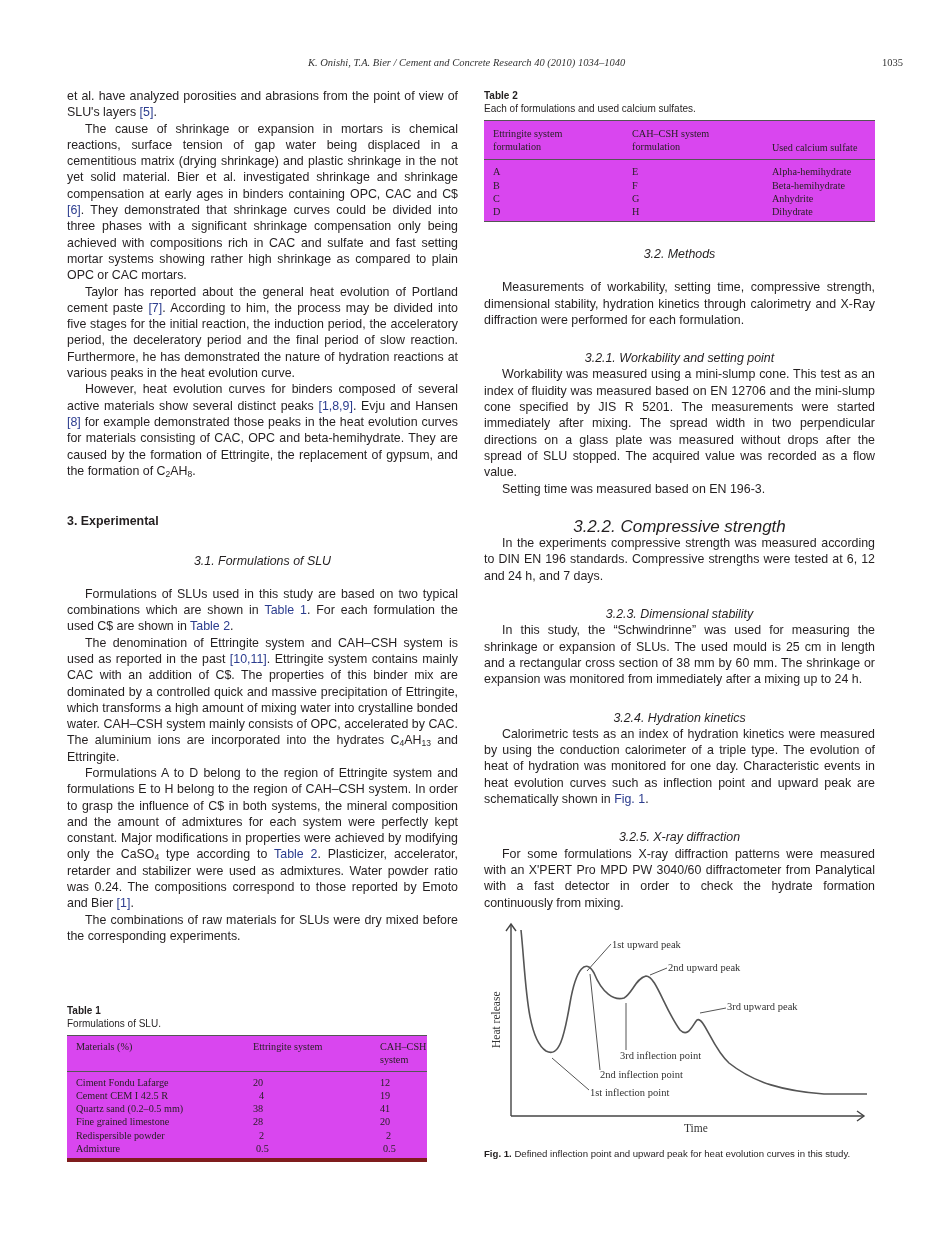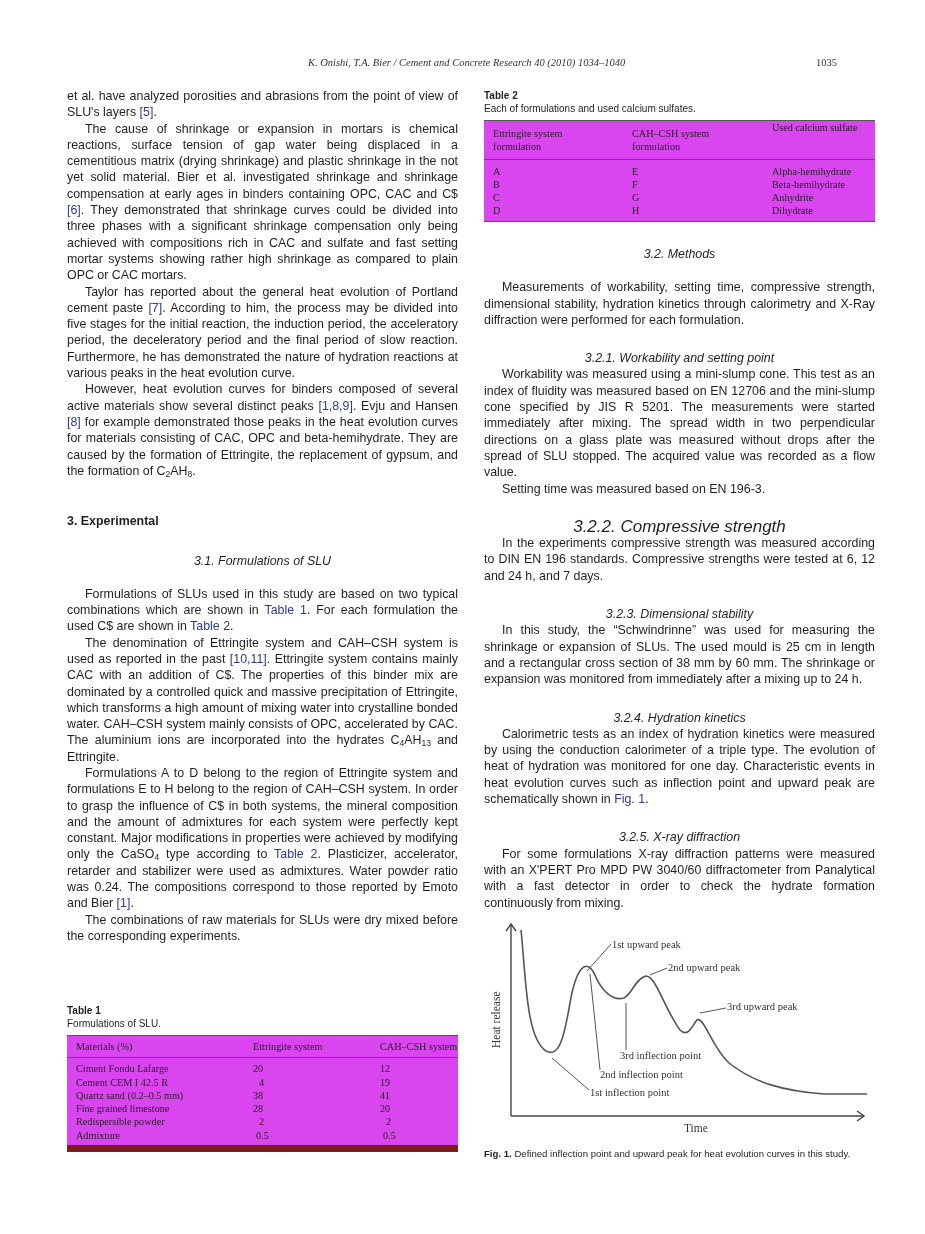--- a/index.html
+++ b/index.html
@@ -6,21 +6,21 @@
   body {
     width: 925px; height: 1234px; position: relative; overflow: hidden;
     font-family: "DejaVu Serif", "Liberation Serif", serif;
     color: #231f20;
   }
   .header {
     position: absolute; top: 57px; left: 0; width: 925px; height: 14px;
     font-family: "Liberation Serif", serif; font-style: italic; font-size: 10.5px; color: #333;
   }
   .header .running { position: absolute; left: 308px; top: 0; }
-  .header .pageno { position: absolute; left: 816px; top: 0; font-style: normal; text-align: right; }
+  .header .pageno { position: absolute; left: 882px; top: 0; font-style: normal; text-align: right; }
 
   .col { position: absolute; font-family: "Liberation Sans", sans-serif; font-size: 12.4px; line-height: 16.3px; color: #231f20; }
   .col-left { left: 67px; top: 88px; width: 391px; }
 
   p { margin: 0; text-align: justify; }
   p.ind { text-indent: 18px; }
   .ref { color: #2b3c8e; }
   sub { font-size: 8.5px; line-height: 0; vertical-align: -2px; }
 
   .sec-title { font-weight: bold; font-size: 12.4px; margin: 0; }
@@ -64,21 +64,21 @@
 
   <p class="ind"><span>Formulations of SLUs used in this study are based on two typical combinations which are shown in </span><span class="ref">Table 1</span><span>. For each formulation the used C$ are shown in </span><span class="ref">Table 2</span><span>.</span></p>
   <p class="ind"><span>The denomination of Ettringite system and CAH–CSH system is used as reported in the past </span><span class="ref">[10,11]</span><span>. Ettringite system contains mainly CAC with an addition of C$. The properties of this binder mix are dominated by a controlled quick and massive precipitation of Ettringite, which transforms a high amount of mixing water into crystalline bonded water. CAH–CSH system mainly consists of OPC, accelerated by CAC. The aluminium ions are incorporated into the hydrates C</span><sub>4</sub><span>AH</span><sub>13</sub><span> and Ettringite.</span></p>
   <p class="ind"><span>Formulations A to D belong to the region of Ettringite system and formulations E to H belong to the region of CAH–CSH system. In order to grasp the influence of C$ in both systems, the mineral composition and the amount of admixtures for each system were perfectly kept constant. Major modifications in properties were achieved by modifying only the CaSO</span><sub>4</sub><span> type according to </span><span class="ref">Table 2</span><span>. Plasticizer, accelerator, retarder and stabilizer were used as admixtures. Water powder ratio was 0.24. The compositions correspond to those reported by Emoto and Bier </span><span class="ref">[1]</span><span>.</span></p>
   <p class="ind">The combinations of raw materials for SLUs were dry mixed before the corresponding experiments.</p>
 </div>
 
 <div class="abs" style="left:67px; top:1004px; width:391px;">
   <div class="table-label">Table 1</div>
   <div class="table-caption">Formulations of SLU.</div>
-  <table class="data" style="width:391px; margin-top:5px; border-top:1px solid #555; border-bottom:7px solid #7f1d1d;">
+  <table class="data" style="width:360px; margin-top:5px; border-top:1px solid #555; border-bottom:4px solid #7f1d1d;">
     <thead>
       <tr>
         <th style="width:168px; padding-top:4px; padding-bottom:4px;">Materials (%)</th>
         <th style="width:118px; padding-top:4px; padding-bottom:4px;">Ettringite system</th>
         <th style="padding-top:4px; padding-bottom:4px;">CAH–CSH system</th>
       </tr>
     </thead>
     <tbody id="t1body">
       <tr>
           <td style="padding-top:4px">Ciment Fondu Lafarge</td>
@@ -115,21 +115,21 @@
 </div>
 
 <div class="abs" style="left:484px; top:89px; width:391px;">
   <div class="table-label">Table 2</div>
   <div class="table-caption">Each of formulations and used calcium sulfates.</div>
   <table class="data" style="width:391px; margin-top:5px; border-top:1px solid #555; border-bottom:1px solid #555;">
     <thead>
       <tr>
         <th style="width:130px; padding-top:6px; padding-bottom:5px;"><span>Ettringite system</span><br><span>formulation</span></th>
         <th style="width:131px; padding-top:6px; padding-bottom:5px;"><span>CAH–CSH system</span><br><span>formulation</span></th>
-        <th style="padding-top:0; padding-bottom:5px;">Used calcium sulfate</th>
+        <th style="padding-top:20px; padding-bottom:5px;">Used calcium sulfate</th>
       </tr>
     </thead>
     <tbody>
       <tr>
           <td style="padding-top:5px">A</td>
           <td style="padding-top:5px">E</td>
           <td style="padding-top:5px">Alpha-hemihydrate</td>
         </tr>
       <tr>
           <td>B</td>

